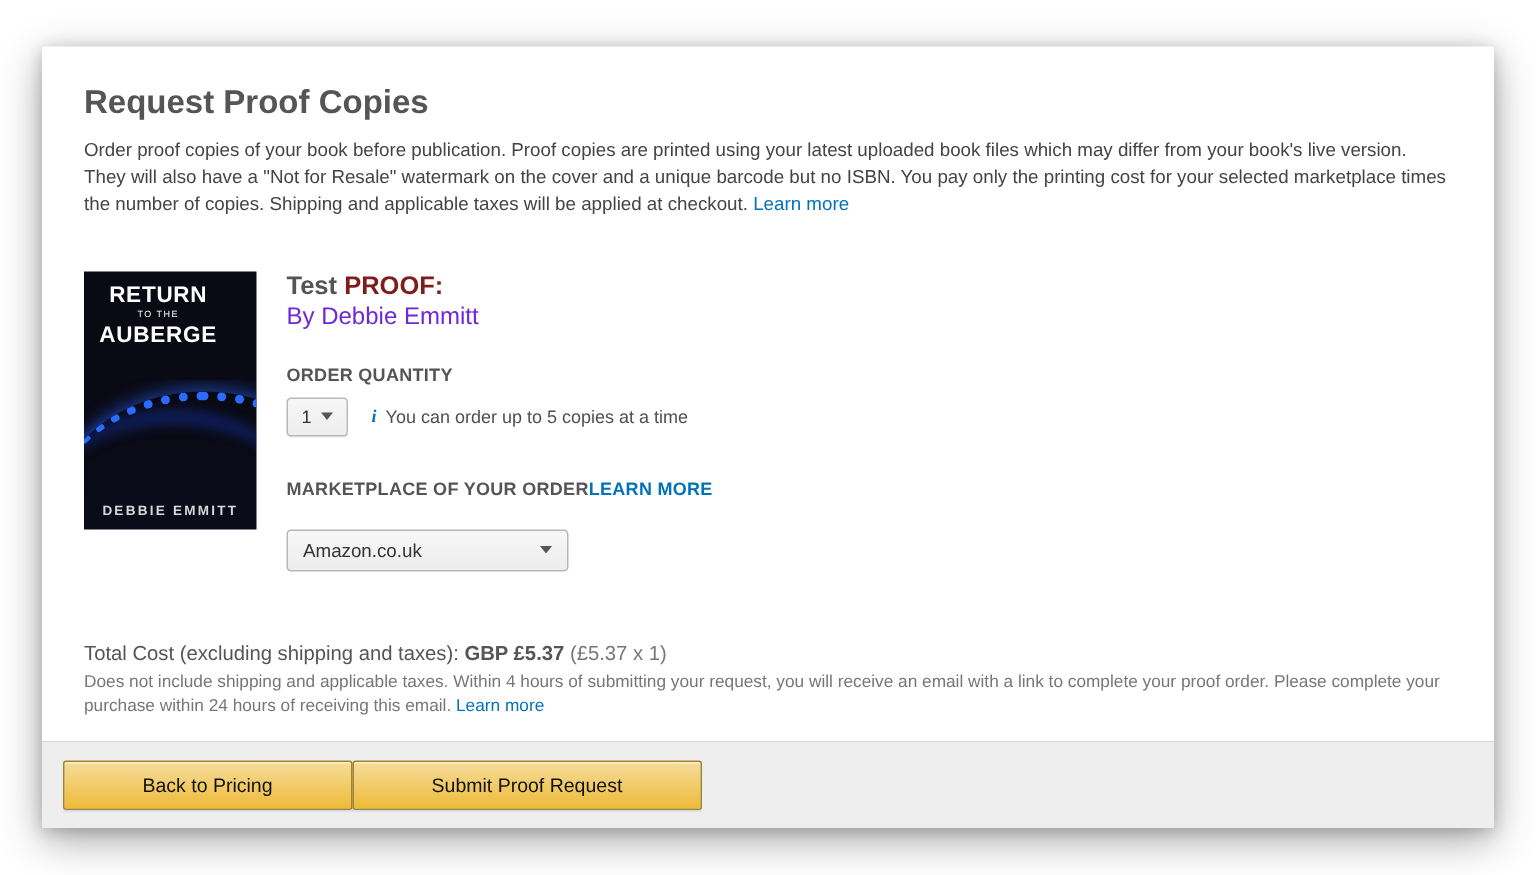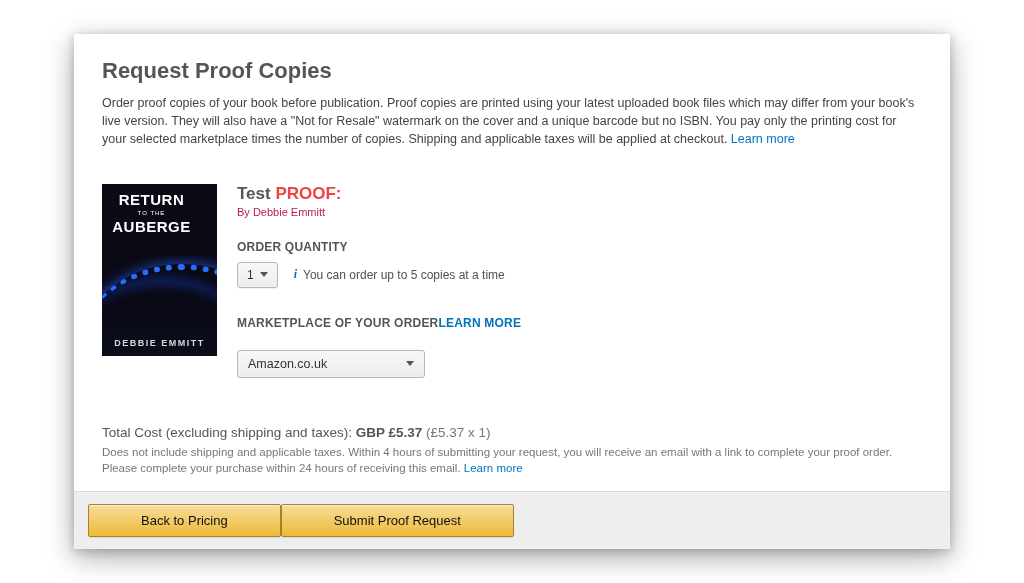--- a/index.html
+++ b/index.html
@@ -6,21 +6,21 @@
     body {
       font-family: Arial, Helvetica, sans-serif;
       background: #fff;
       width: 1024px;
       height: 583px;
       display: flex;
       align-items: center;
       justify-content: center;
     }
     .wrap {
-      width: 876px;
+      width: 968px;
       background: #fff;
       box-shadow: 0 8px 28px rgba(0,0,0,0.35), 0 2px 10px rgba(0,0,0,0.18);
       border-radius: 2px;
     }
     .content {
       padding: 24px 28px 14px 28px;
       border-bottom: 1px solid #d9d9d9;
     }
     h1 {
       font-size: 22px;
@@ -104,24 +104,24 @@
       font-weight: 600;
     }
     .book-meta {
       flex: 1;
     }
     .book-name {
       font-size: 17px;
       font-weight: 700;
       color: #555;
     }
-    .book-name .proof { color: #ef4444; }
+    .book-name .proof { color: #7f1d1d; }
     .byline {
-      font-size: 11px;
-      color: #be185d;
+      font-size: 16px;
+      color: #6d28d9;
       margin-top: 2px;
       margin-bottom: 22px;
     }
     .label {
       font-size: 12px;
       font-weight: 700;
       color: #555;
       letter-spacing: 0.2px;
       margin-bottom: 8px;
     }

